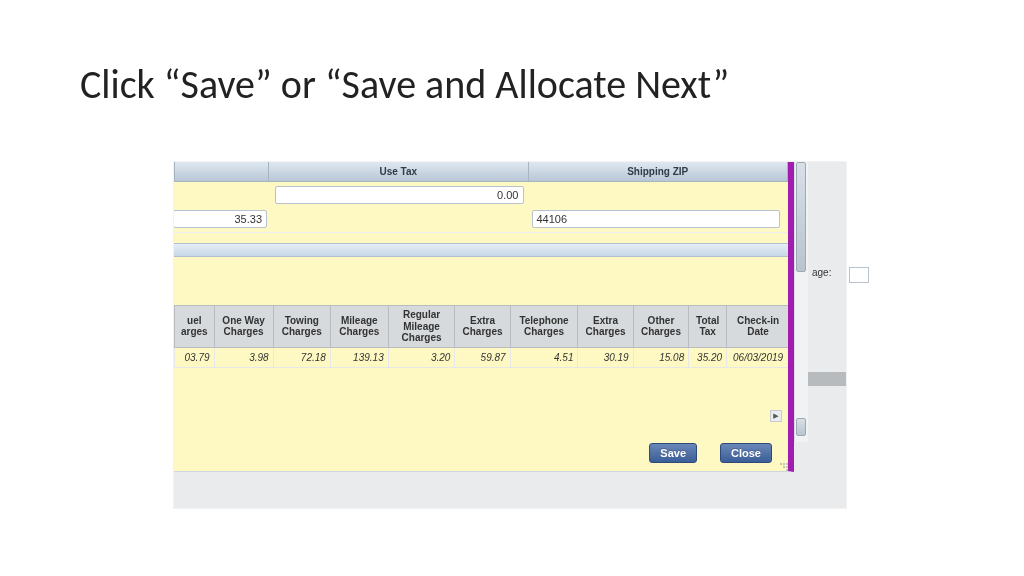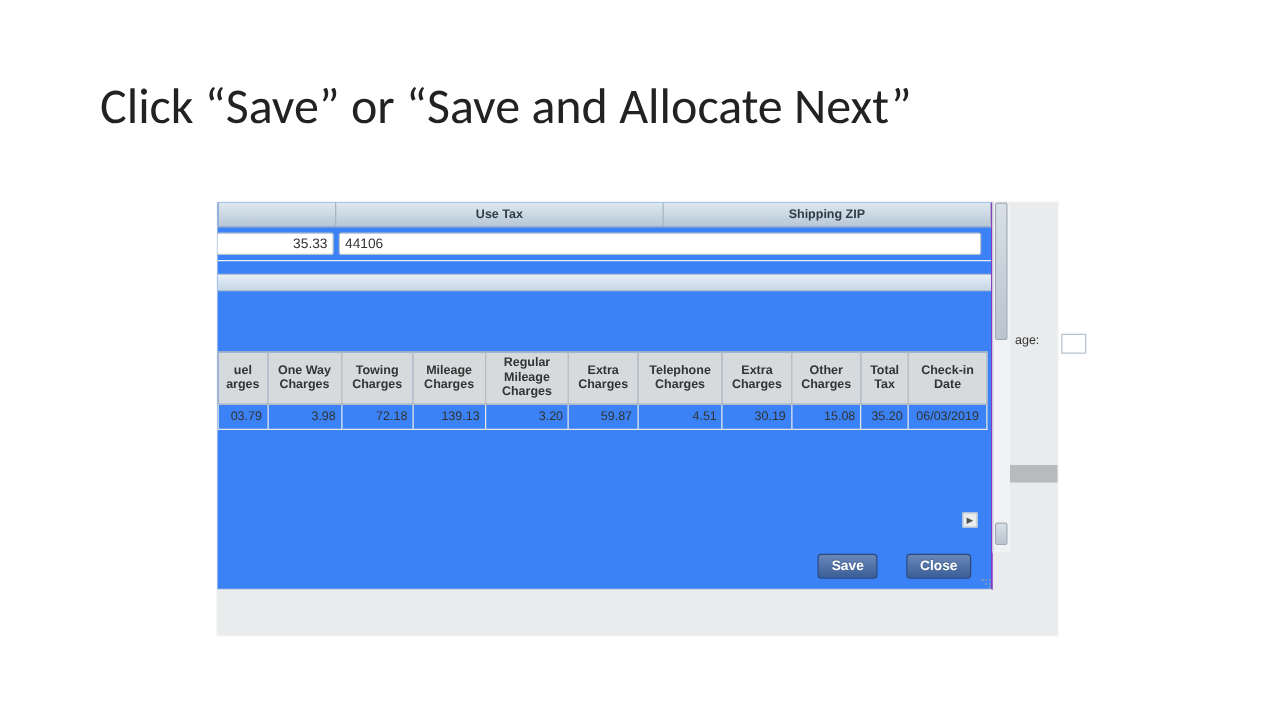--- a/index.html
+++ b/index.html
@@ -28,22 +28,22 @@
     height: 346px;
     background: #e9ebec;
     box-shadow: 0 0 0 1px rgba(0,0,0,0.05);
   }
   .panel {
     position: absolute;
     top: 0;
     left: 0;
     width: 620px;
     height: 310px;
-    background: #3b82f6;
-    border-right: 1px solid #a21caf;
+    background: #fef9c3;
+    border-right: 6px solid #a21caf;
     border-bottom: 1px solid #cfd6dd;
     overflow: hidden;
   }
   .panel::after {
     content: "";
     position: absolute;
     bottom: 0; right: 0;
     width: 10px; height: 10px;
     background: radial-gradient(circle at 3px 3px, #9aa2aa 1px, transparent 1px),
                 radial-gradient(circle at 6px 6px, #9aa2aa 1px, transparent 1px),
@@ -98,20 +98,21 @@
   }
   .inp {
     height: 18px;
     background: #fff;
     border: 1px solid #b7c2cd;
     border-radius: 2px;
     font: 11px Arial;
     color: #333;
     padding: 0 4px;
     line-height: 16px;
+    margin-top: 24px;
   }
   .inp.leftval { width: 94px; text-align: right; margin-left: -1px; }
   .inp.usetax { flex: 1; margin: 0 4px; text-align: right; }
   .inp.zip    { flex: 1; margin-right: 8px; text-align: left; }
   .bluebar {
     height: 14px;
     margin-top: 10px;
     background: linear-gradient(#e6eef6, #c7d7e6);
     border: 1px solid #b0c0cf;
     border-left: none; border-right: none;
@@ -130,20 +131,21 @@
     padding: 3px 4px;
     text-align: center;
     line-height: 1.15;
     white-space: normal;
   }
   .grid td {
     border: 1px solid #e5e7e9;
     border-top: none;
     padding: 4px 4px;
     text-align: right;
+    font-style: italic;
   }
   .grid td.date { text-align: center; }
   .hscroll-end {
     position: absolute;
     left: 596px;
     top: 248px;
     width: 12px;
     height: 12px;
     background: #e9edf0;
     border: 1px solid #c8ccd0;
@@ -205,20 +207,21 @@
   <div class="panel">
 
     <div class="toprow">
       <div class="cell-h">&nbsp;</div>
       <div class="cell-h">Use Tax</div>
       <div class="cell-h">Shipping ZIP</div>
     </div>
 
     <div class="inputrow">
       <div class="inp leftval">35.33</div>
+      <div class="inp usetax">0.00</div>
       <div class="inp zip">44106</div>
     </div>
 
     <div class="bluebar"></div>
 
     <table class="grid">
       <thead>
           <tr>
         <th>uel arges</th>
         <th>One Way Charges</th>

